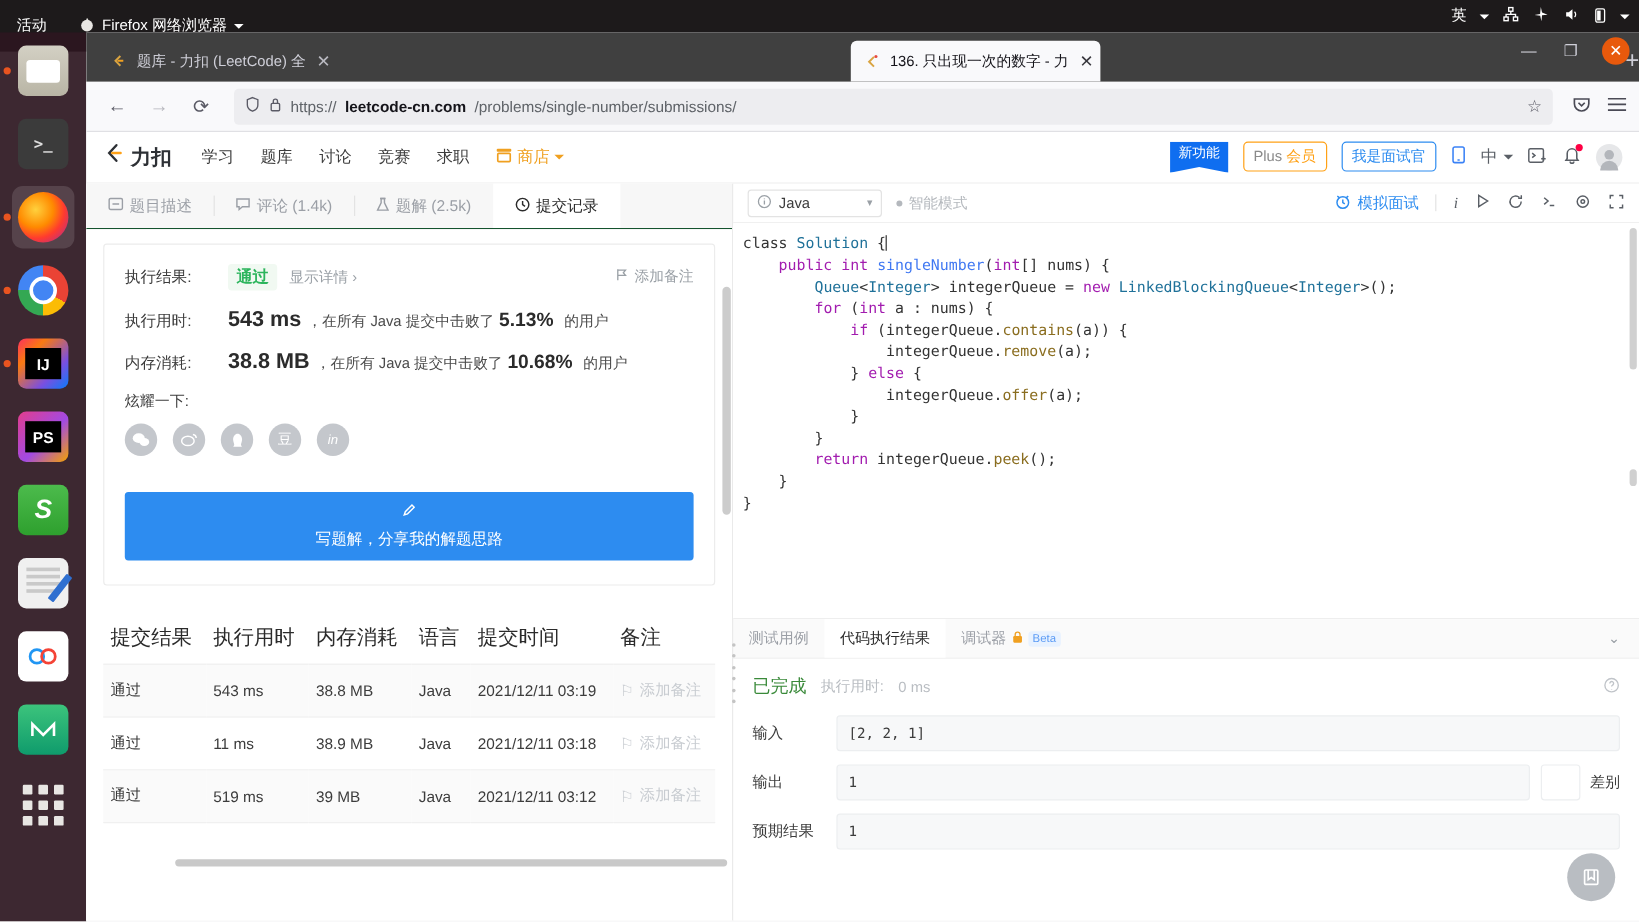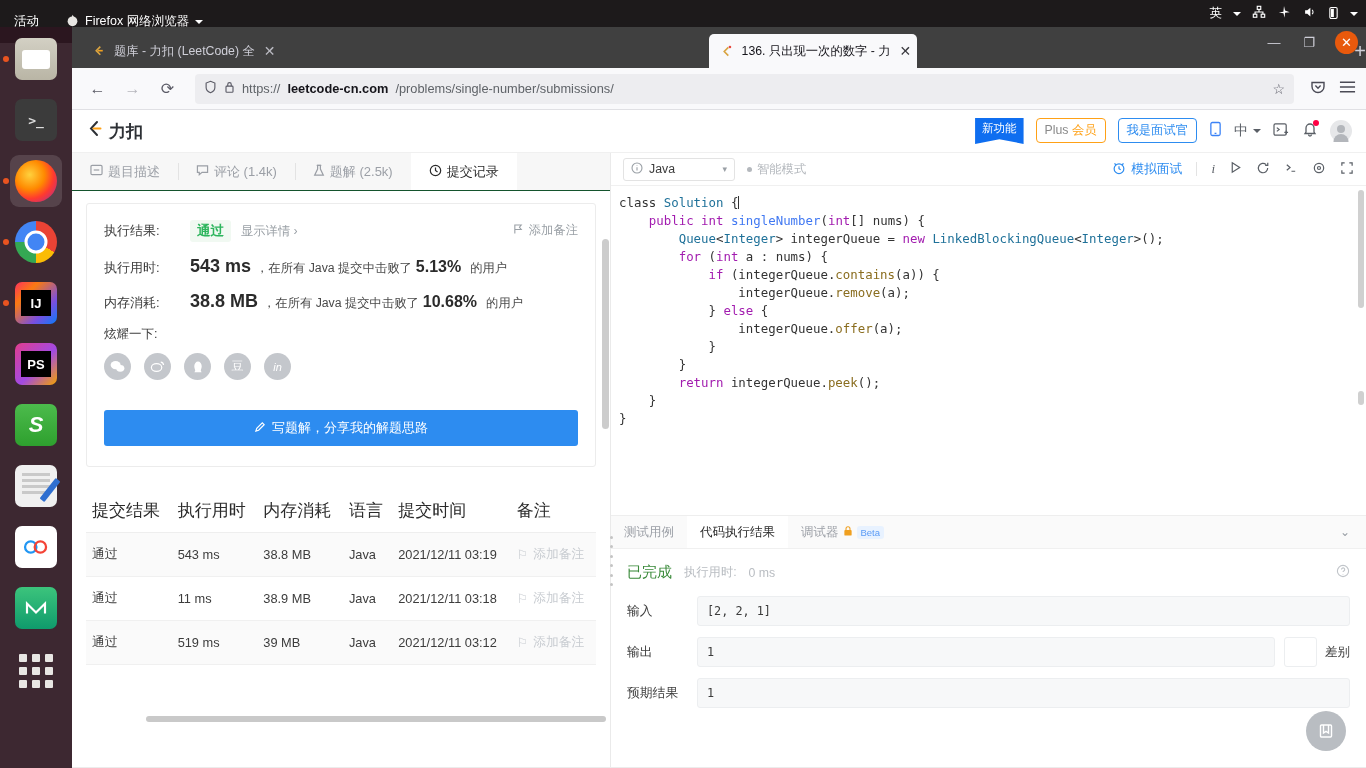--- a/index.html
+++ b/index.html
@@ -130,21 +130,21 @@
   .rdetail { color:#9aa0a6; font-size:12.3px; margin-left:10px;}
   .rbig { font-size:18px; font-weight:bold; color:#2b2b2b; }
   .rtxt { font-size:12.3px; color:#4a4a4a; margin-left:5px;}
   .rpct { font-size:16px; font-weight:bold; color:#2b2b2b; margin:0 4px;}
   .addnote { margin-left:auto; color:#9aa0a6; font-size:12.3px; display:flex; align-items:center; gap:5px;}
   .share-label { font-size:12.5px; color:#3c3c3c; margin:4px 0 10px;}
   .share-row { display:flex; gap:13px; margin-bottom:30px;}
   .share-ic { width:27px;height:27px;border-radius:50%;background:#c4c7cc;color:#fff;
               display:flex;align-items:center;justify-content:center;font-size:12px;}
   .write-btn { background:#2d8cf0; color:#fff; text-align:center; padding:9px; border-radius:3px;
-               font-size:13px; display:flex;align-items:center;justify-content:center;gap:6px;}
+               font-size:13px; display:flex;align-items:center;justify-content:center;gap:6px;flex-direction:column;}
 
   .subtable { margin-top:22px; font-size:13px; width:100%; border-collapse:collapse;}
   .subtable th { text-align:left; font-weight:500; color:#2b2b2b; padding:10px 6px; font-size:17px;
                  border-bottom:1px solid #eee; }
   .subtable td { padding:13px 6px; border-bottom:1px solid #f0f0f0; color:#3c3c3c; font-size:12.8px;}
   .subtable tr:nth-child(odd) td { background:#fafafa; }
   .st-pass { color:#2db55d; }
   .st-time { color:#9aa0a6; }
   .st-note { color:#c8ccd1; display:flex; align-items:center; gap:5px;}
 
@@ -392,20 +392,37 @@
 
     <div class="lc-header">
       <div class="lc-logo">
         <span class="mark">
           <svg width="20" height="20" viewBox="0 0 20 20">
               <path d="M11 3L5 9.5l6 6.5" stroke="#2d3035" stroke-width="2" fill="none" stroke-linecap="round"></path>
               <path d="M7.5 9.5h7" stroke="#ffa116" stroke-width="2" stroke-linecap="round"></path>
             </svg>
         </span>
         <span>力扣</span>
+      </div>
+      <div class="lc-nav">
+        <span>学习</span>
+        <span>题库</span>
+        <span>讨论</span>
+        <span>竞赛</span>
+        <span>求职</span>
+        <span class="shop">
+          <span>
+            <svg width="14" height="13" viewBox="0 0 16 15" fill="#f0a020">
+                <rect x="1" y="1" width="14" height="3" rx="1"></rect>
+                <rect x="2" y="5.5" width="12" height="8" rx="1" fill="none" stroke="#f0a020" stroke-width="1.6"></rect>
+              </svg>
+          </span>
+          <span>商店</span>
+          <span class="tri-down"></span>
+        </span>
       </div>
       <div class="lc-hright">
         <span class="badge-new">新功能</span>
         <span class="btn-plus"><span class="g">Plus</span> 会员</span>
         <span class="btn-inter">我是面试官</span>
         <span class="hicon">
           <svg width="13" height="16" viewBox="0 0 14 17" fill="none" stroke="#3b82f6" stroke-width="1.4">
               <rect x="2" y="1.5" width="10" height="14" rx="1.6"></rect>
               <path d="M6 13.2h2"></path>
             </svg>

